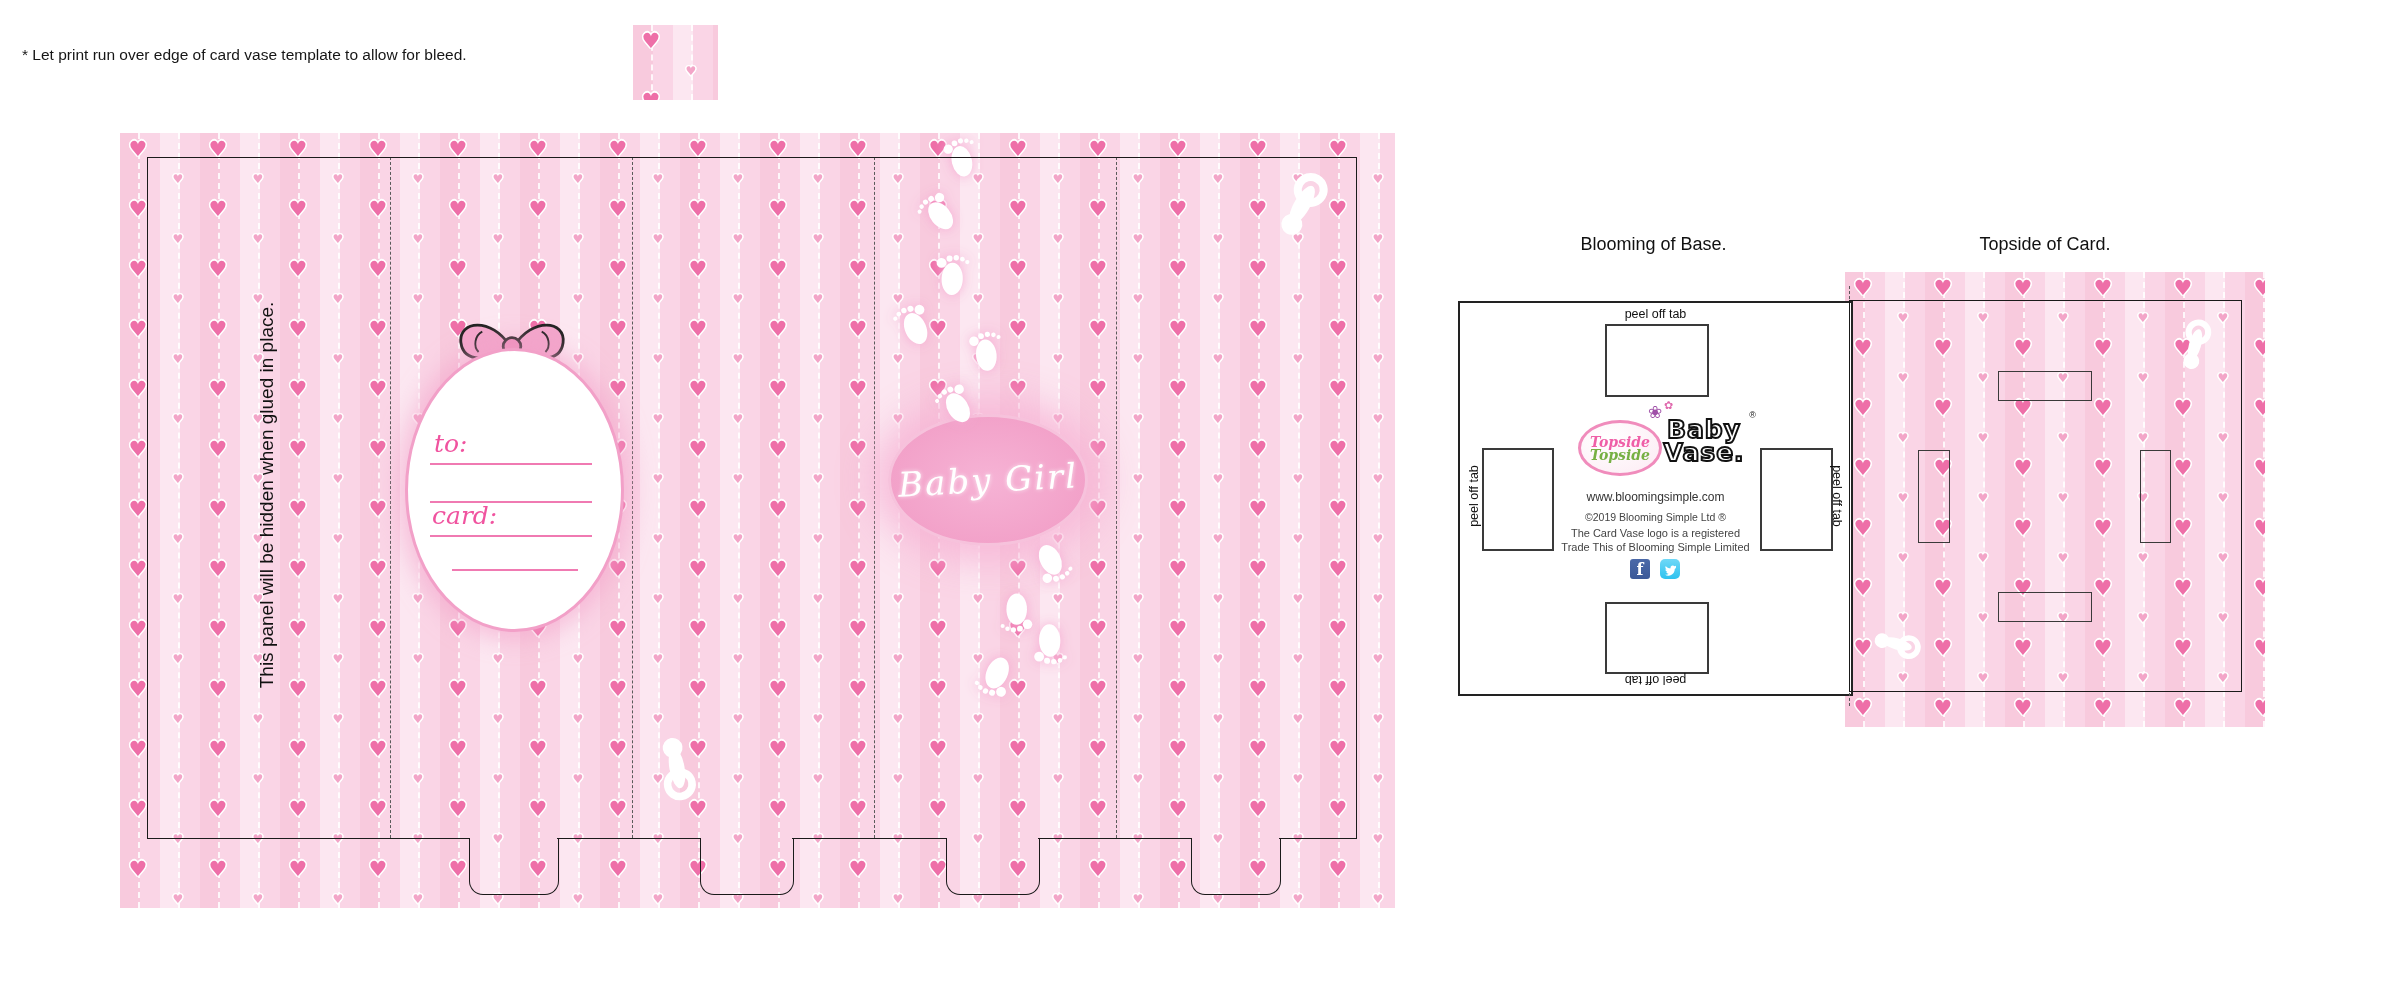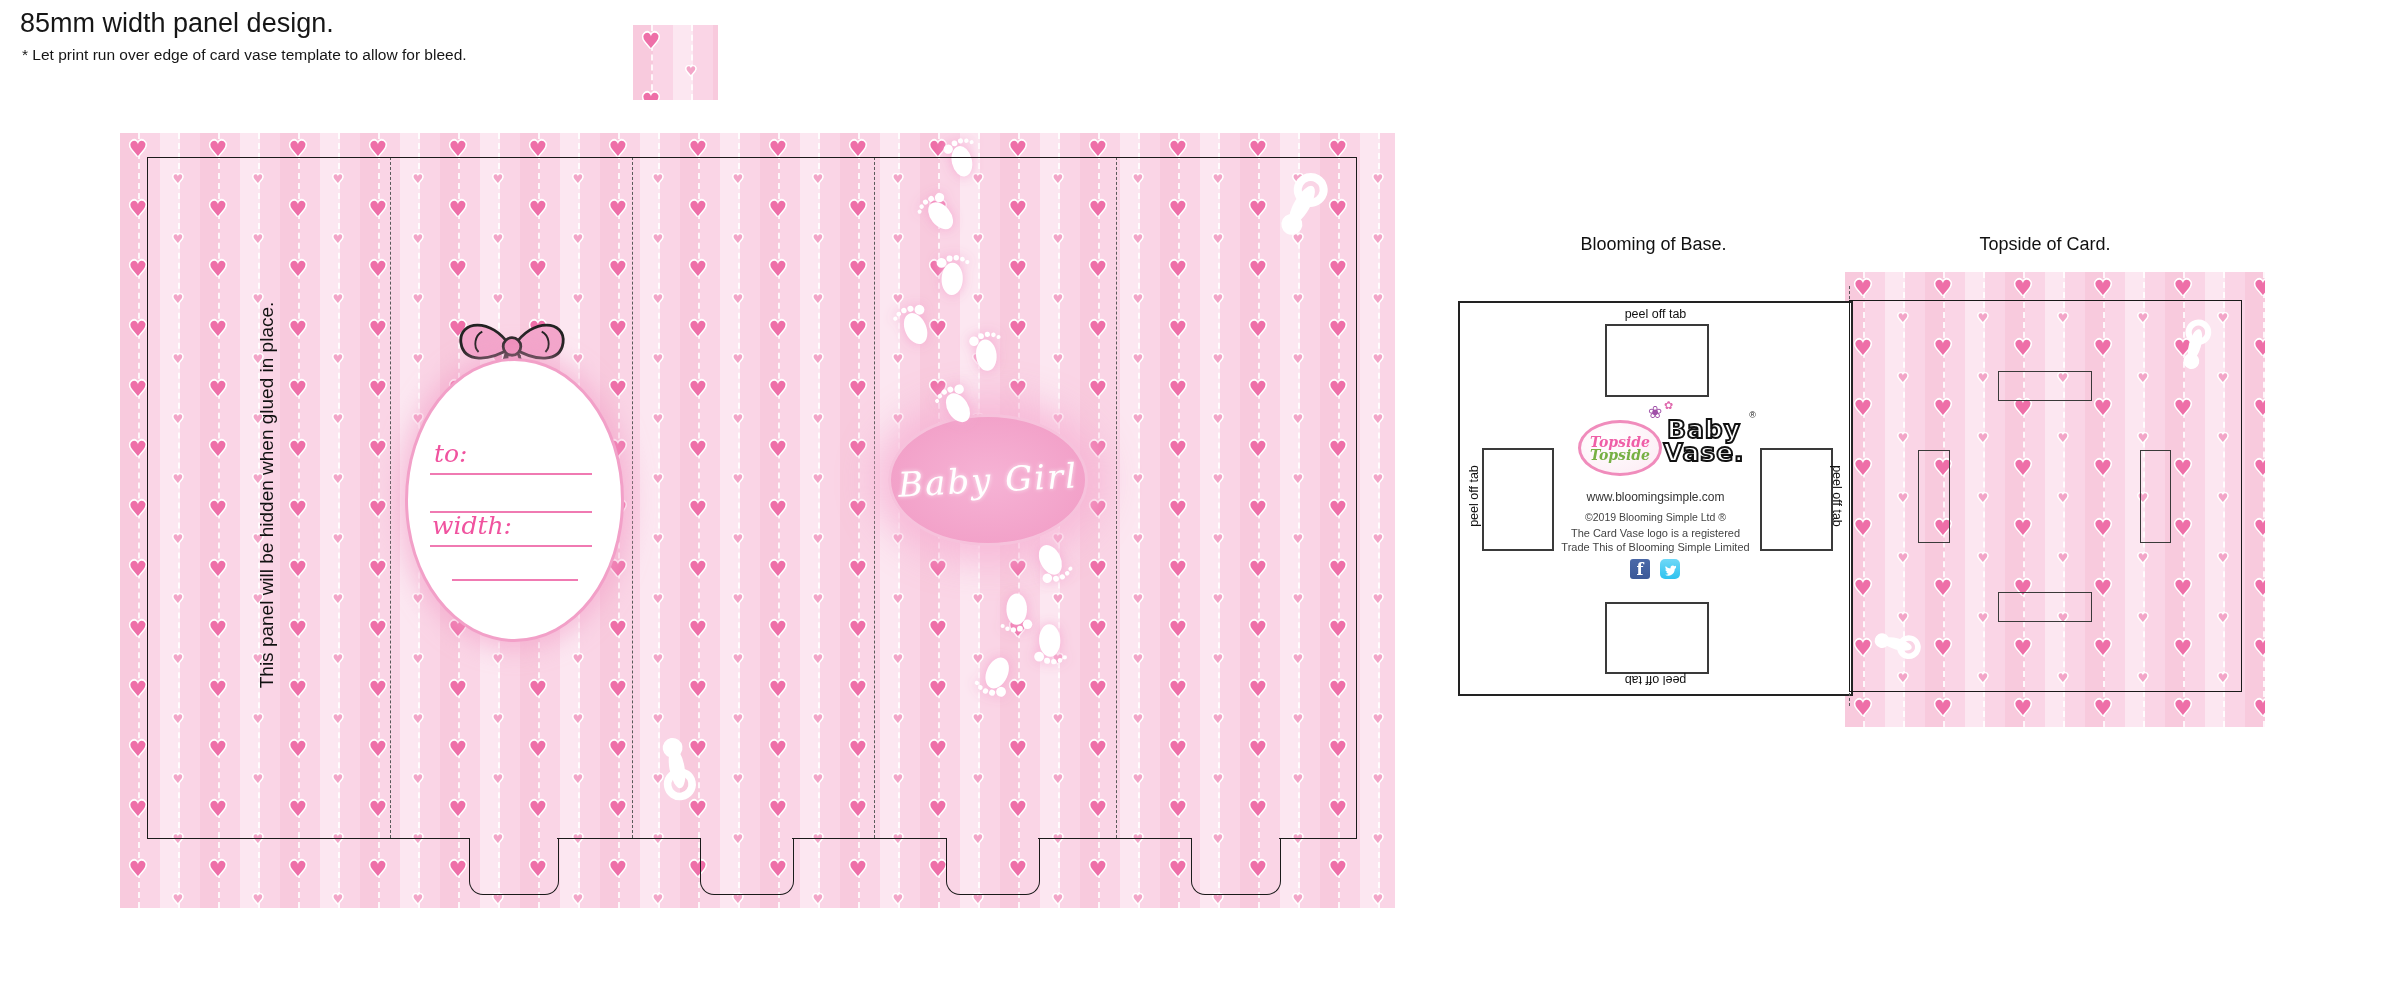--- a/index.html
+++ b/index.html
@@ -56,21 +56,20 @@
   .social-row{position:absolute;display:flex;gap:10px;z-index:4;}
   .fb-icon{width:20px;height:20px;background:linear-gradient(#4b69a8,#3b5998);border-radius:3px;color:#fff;
            font-family:"DejaVu Serif",serif;font-weight:bold;font-size:16px;display:flex;align-items:flex-end;justify-content:center;overflow:hidden;}
   .tw-icon{width:20px;height:20px;background:linear-gradient(#6fd8f7,#2fc2ef);border-radius:5px;display:flex;align-items:center;justify-content:center;}
 </style>
 </head>
 <body>
 
 <div class="canvas">
 
-  <div class="page-title">85mm width panel design.</div>
   <div class="page-subtitle">* Let print run over edge of card vase template to allow for bleed.</div>
 
   <div class="pattern" style="left: 633px; top: 25px; width: 85px; height: 75px; background: repeating-linear-gradient(90deg, rgb(248, 202, 221) 0px, rgb(248, 202, 221) 20px, rgb(250, 213, 230) 20px, rgb(250, 213, 230) 40px, rgb(252, 231, 241) 40px, rgb(252, 231, 241) 60px, rgb(250, 213, 230) 60px, rgb(250, 213, 230) 80px);">
       <div class="pattern-layer">
         <div class="dash-line" style="left: 18px;"></div>
         <span class="heart big" style="left: 18px; top: 16px; color: rgb(238, 111, 168);">♥</span>
         <span class="heart big" style="left: 18px; top: 76px; color: rgb(238, 111, 168);">♥</span>
         <div class="dash-line" style="left: 58px;"></div>
         <span class="heart small" style="left: 58px; top: 46px; color: rgb(243, 165, 200);">♥</span>
       </div>
@@ -555,25 +554,25 @@
           <path d="M76 58 L92 100 Q90 112 78 108 L64 62 Z"></path>
           <path d="M68 52 C48 20 12 24 15 48 C18 70 46 68 68 54 Z"></path>
           <path d="M72 52 C92 20 128 24 125 48 C122 70 94 68 72 54 Z"></path>
           <path d="M38 36 C30 40 28 52 34 58" fill="none" stroke-width="2"></path>
           <path d="M102 36 C110 40 112 52 106 58" fill="none" stroke-width="2"></path>
           <circle cx="70" cy="52" r="9.5" fill="#ee8fbc"></circle>
         </g>
       </svg>
     </div>
 
-    <div class="tag-oval" style="left:285px;top:225px;width:213px;height:278px;">
+    <div class="tag-oval" style="left:285px;top:215px;width:213px;height:278px;">
       <span class="tag-script" style="left:26px;top:78px;">to:</span>
       <div class="tag-line" style="left:22px;top:112px;width:162px;"></div>
       <div class="tag-line" style="left:22px;top:150px;width:162px;"></div>
-      <span class="tag-script" style="left:24px;top:150px;">width:</span>
+      <span class="tag-script" style="left:24px;top:150px;">card:</span>
       <div class="tag-line" style="left:22px;top:184px;width:162px;"></div>
       <div class="tag-line" style="left:44px;top:218px;width:126px;"></div>
     </div>
 
     <div class="badge" style="left:768px;top:281px;width:200px;height:132px;">
       <span class="badge-text">Baby Girl</span>
     </div>
 
     <div class="deco feet" style="left:800px;top:3px;width:80px;height:90px;"><svg viewBox="0 0 70 85" width="100%" height="100%" style="overflow:visible">
     <g fill="#fff" transform="rotate(-25 35 42)">

